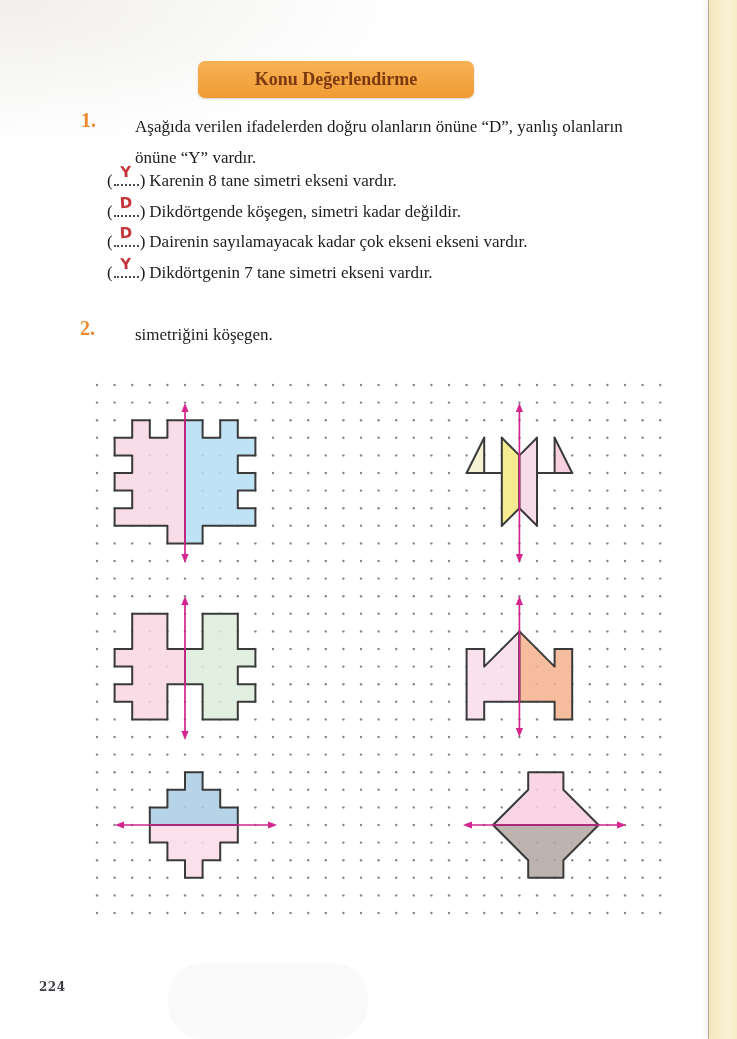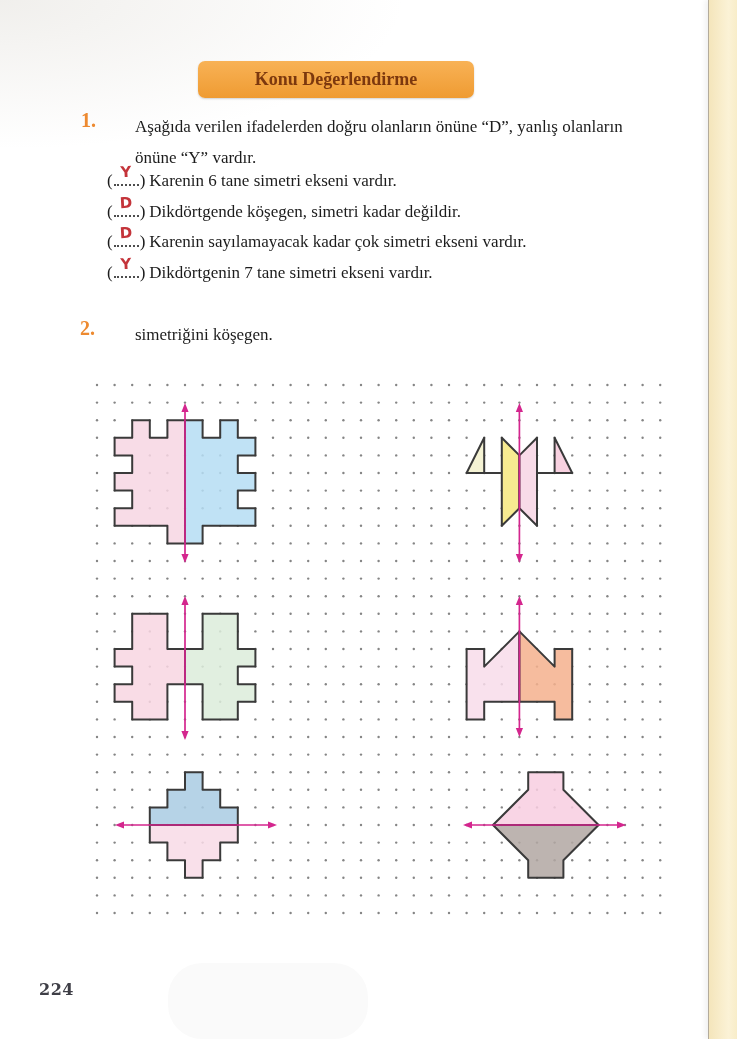--- a/index.html
+++ b/index.html
@@ -32,21 +32,21 @@
   .qtext { position:absolute; left:119px; font-size:17px; line-height:30.5px;margin-left:16px; }
   .items { position:absolute; left:107px; top:166px; font-size:17px; line-height:30.6px; }
   .ans-slot { display:inline-block; position:relative; margin:0 1px; }
   .dots { display:inline-block; width:25px; height:0.95em; border-bottom:2px dotted #4d4d4d; }
   .letter {
     position:absolute; left:50%; top:-9px; transform:translateX(-50%) rotate(-3deg);
     color:#c4343a; font-family:"DejaVu Sans", sans-serif; font-weight:bold; font-size:15px;
   }
   .item-text { margin-left:4px; }
   .pagenum {
-    position:absolute; left:39px; top:980px; font-size:16px; font-weight:bold;
+    position:absolute; left:39px; top:980px; font-size:12px; font-weight:bold;
     color:#3e3e46; font-family:"DejaVu Serif", serif; letter-spacing:0.5px;
   }
   svg.fig { position:absolute; left:0; top:0; }
 </style>
 </head>
 <body>
 
 <div class="page">
 
   <div class="corner-tint"></div>
@@ -56,27 +56,27 @@
   </div>
 
   <div class="qnum" style="left:81px; top:109px;">1.</div>
   <div class="qtext" style="top:112px;">
     <div>Aşağıda verilen ifadelerden doğru olanların önüne “D”, yanlış olanların</div>
     <div>önüne “Y” vardır.</div>
   </div>
 
   <div class="items">
     <div class="item">
-      <span>(</span><span class="ans-slot"><span class="dots"></span><span class="letter">Y</span></span><span>)</span><span class="item-text">Karenin 6 tane simetri ekseni vardır.</span>
+      <span>(</span><span class="ans-slot"><span class="dots"></span><span class="letter">Y</span></span><span>)</span><span class="item-text">Karenin 8 tane simetri ekseni vardır.</span>
     </div>
     <div class="item">
       <span>(</span><span class="ans-slot"><span class="dots"></span><span class="letter">D</span></span><span>)</span><span class="item-text">Dikdörtgende köşegen, simetri kadar değildir.</span>
     </div>
     <div class="item">
-      <span>(</span><span class="ans-slot"><span class="dots"></span><span class="letter">D</span></span><span>)</span><span class="item-text">Karenin sayılamayacak kadar çok simetri ekseni vardır.</span>
+      <span>(</span><span class="ans-slot"><span class="dots"></span><span class="letter">D</span></span><span>)</span><span class="item-text">Dairenin sayılamayacak kadar çok ekseni ekseni vardır.</span>
     </div>
     <div class="item">
       <span>(</span><span class="ans-slot"><span class="dots"></span><span class="letter">Y</span></span><span>)</span><span class="item-text">Dikdörtgenin 7 tane simetri ekseni vardır.</span>
     </div>
   </div>
 
   <div class="qnum" style="left:80px; top:317px;">2.</div>
   <div class="qtext" style="top:320px;">
     <div>simetriğini köşegen.</div>
   </div>

